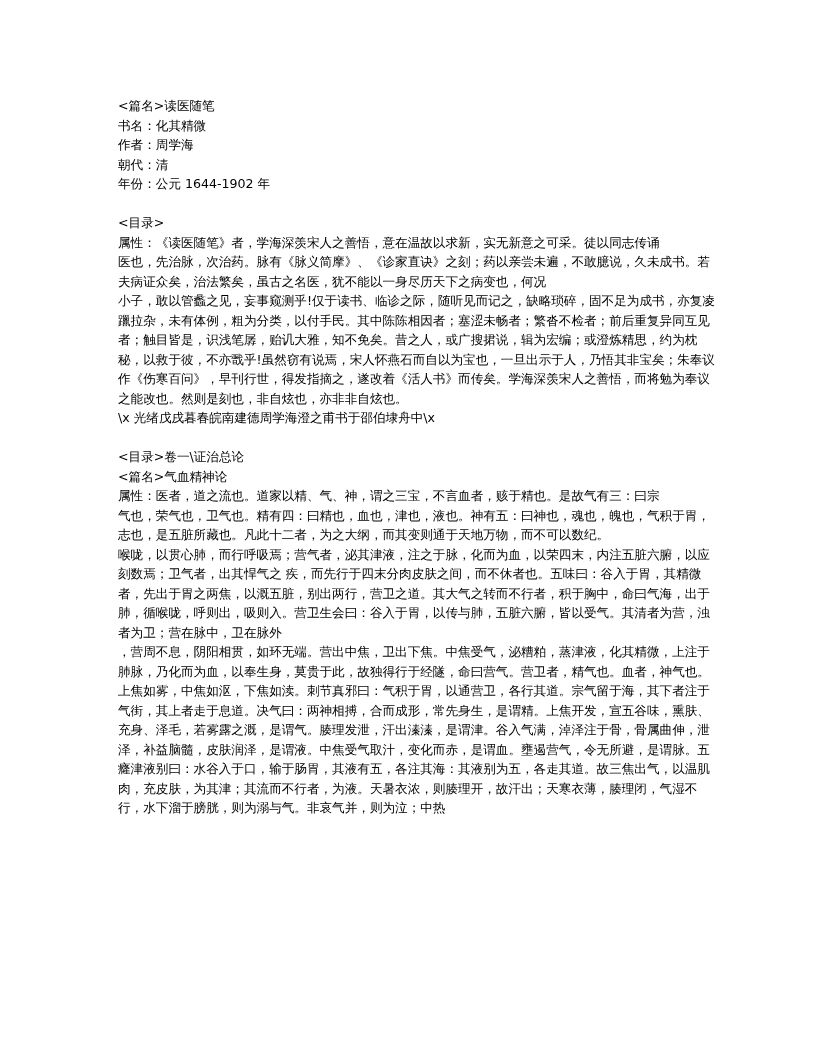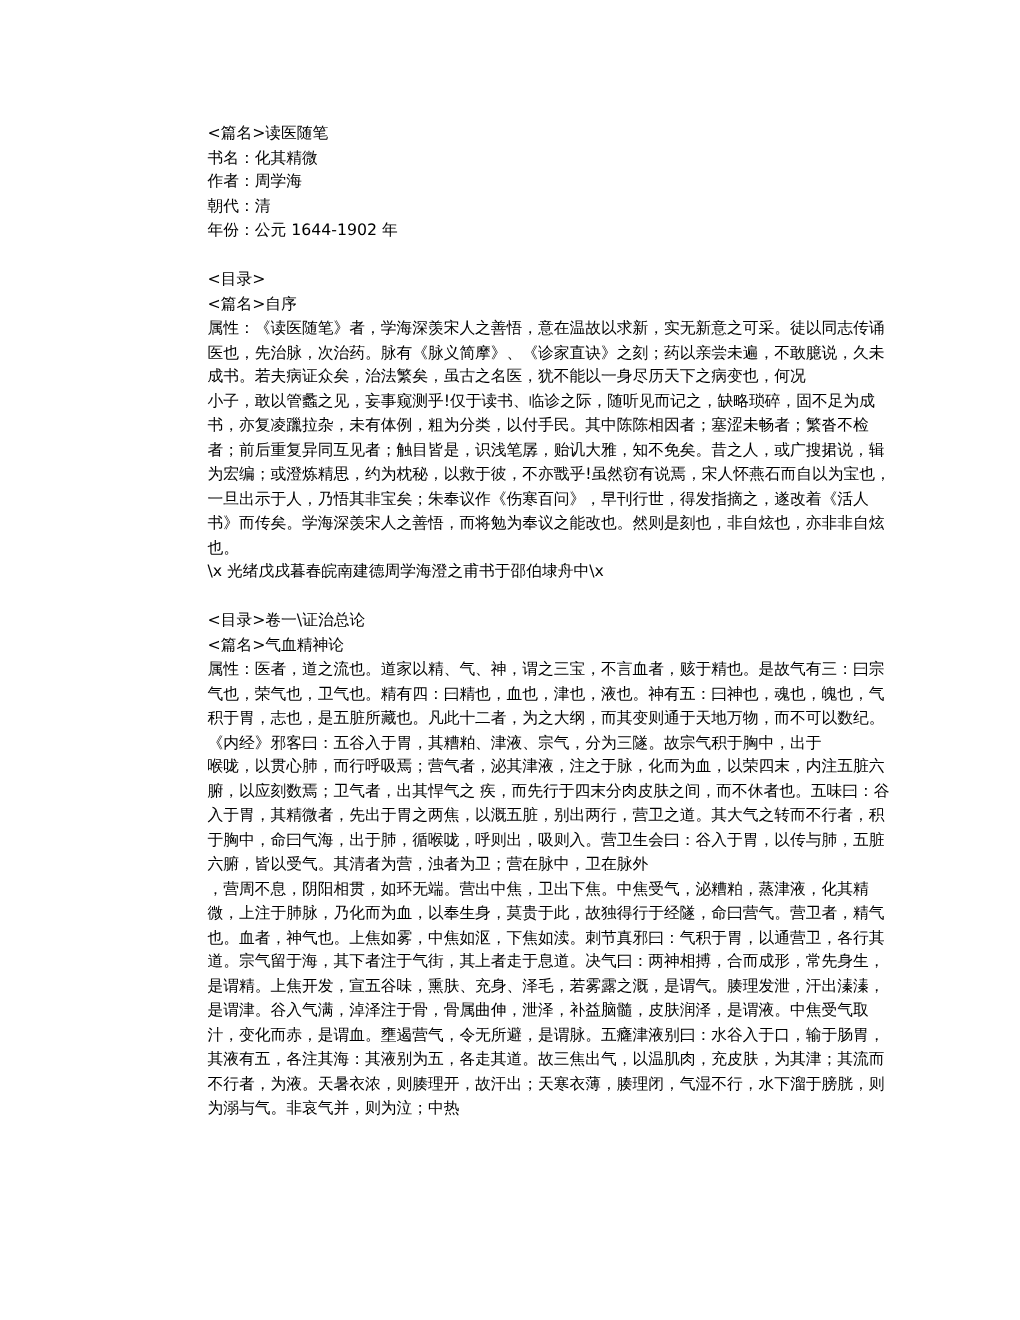--- a/index.html
+++ b/index.html
@@ -18,21 +18,20 @@
     height: 1056px;
     box-sizing: border-box;
     padding: 96px 100px 80px 118px;
     background: #ffffff;
   }
   .doc {
     font-size: 12.6px;
     line-height: 19.5px;
     color: #000000;
     text-align: left;
-    margin-left: 48px;
   }
   .line {
     white-space: pre-wrap;
     word-break: break-all;
   }
   .blank {
     height: 19.5px;
   }
   .para {
     margin: 0;
@@ -46,33 +45,31 @@
 
     <div class="line">&lt;篇名&gt;读医随笔</div>
     <div class="line">书名：化其精微</div>
     <div class="line">作者：周学海</div>
     <div class="line">朝代：清</div>
     <div class="line">年份：公元 1644-1902 年</div>
 
     <div class="blank"></div>
 
     <div class="line">&lt;目录&gt;</div>
-    <div class="line">&lt;篇名&gt;自序</div>
 
     <div class="line para">属性：《读医随笔》者，学海深羡宋人之善悟，意在温故以求新，实无新意之可采。徒以同志传诵</div>
     <div class="line para">医也，先治脉，次治药。脉有《脉义简摩》、《诊家直诀》之刻；药以亲尝未遍，不敢臆说，久未成书。若夫病证众矣，治法繁矣，虽古之名医，犹不能以一身尽历天下之病变也，何况</div>
     <div class="line para">小子，敢以管蠡之见，妄事窥测乎!仅于读书、临诊之际，随听见而记之，缺略琐碎，固不足为成书，亦复凌躐拉杂，未有体例，粗为分类，以付手民。其中陈陈相因者；塞涩未畅者；繁沓不检者；前后重复异同互见者；触目皆是，识浅笔孱，贻讥大雅，知不免矣。昔之人，或广搜捃说，辑为宏编；或澄炼精思，约为枕秘，以救于彼，不亦戬乎!虽然窃有说焉，宋人怀燕石而自以为宝也，一旦出示于人，乃悟其非宝矣；朱奉议作《伤寒百问》，早刊行世，得发指摘之，遂改着《活人书》而传矣。学海深羡宋人之善悟，而将勉为奉议之能改也。然则是刻也，非自炫也，亦非非自炫也。</div>
 
     <div class="line">\x 光绪戊戌暮春皖南建德周学海澄之甫书于邵伯埭舟中\x</div>
 
     <div class="blank"></div>
 
     <div class="line">&lt;目录&gt;卷一\证治总论</div>
     <div class="line">&lt;篇名&gt;气血精神论</div>
 
     <div class="line para">属性：医者，道之流也。道家以精、气、神，谓之三宝，不言血者，赅于精也。是故气有三：曰宗</div>
     <div class="line para">气也，荣气也，卫气也。精有四：曰精也，血也，津也，液也。神有五：曰神也，魂也，魄也，气积于胃，志也，是五脏所藏也。凡此十二者，为之大纲，而其变则通于天地万物，而不可以数纪。</div>
-    <div class="line para">《内经》邪客曰：五谷入于胃，其糟粕、津液、宗气，分为三隧。故宗气积于胸中，出于</div>
     <div class="line para">喉咙，以贯心肺，而行呼吸焉；营气者，泌其津液，注之于脉，化而为血，以荣四末，内注五脏六腑，以应刻数焉；卫气者，出其悍气之 疾，而先行于四末分肉皮肤之间，而不休者也。五味曰：谷入于胃，其精微者，先出于胃之两焦，以溉五脏，别出两行，营卫之道。其大气之转而不行者，积于胸中，命曰气海，出于肺，循喉咙，呼则出，吸则入。营卫生会曰：谷入于胃，以传与肺，五脏六腑，皆以受气。其清者为营，浊者为卫；营在脉中，卫在脉外</div>
     <div class="line para">，营周不息，阴阳相贯，如环无端。营出中焦，卫出下焦。中焦受气，泌糟粕，蒸津液，化其精微，上注于肺脉，乃化而为血，以奉生身，莫贵于此，故独得行于经隧，命曰营气。营卫者，精气也。血者，神气也。上焦如雾，中焦如沤，下焦如渎。刺节真邪曰：气积于胃，以通营卫，各行其道。宗气留于海，其下者注于气街，其上者走于息道。决气曰：两神相搏，合而成形，常先身生，是谓精。上焦开发，宣五谷味，熏肤、充身、泽毛，若雾露之溉，是谓气。腠理发泄，汗出溱溱，是谓津。谷入气满，淖泽注于骨，骨属曲伸，泄泽，补益脑髓，皮肤润泽，是谓液。中焦受气取汁，变化而赤，是谓血。壅遏营气，令无所避，是谓脉。五癃津液别曰：水谷入于口，输于肠胃，其液有五，各注其海：其液别为五，各走其道。故三焦出气，以温肌肉，充皮肤，为其津；其流而不行者，为液。天暑衣浓，则腠理开，故汗出；天寒衣薄，腠理闭，气湿不行，水下溜于膀胱，则为溺与气。非哀气并，则为泣；中热</div>
 
   </div>
 </div>
 
 </body></html>

